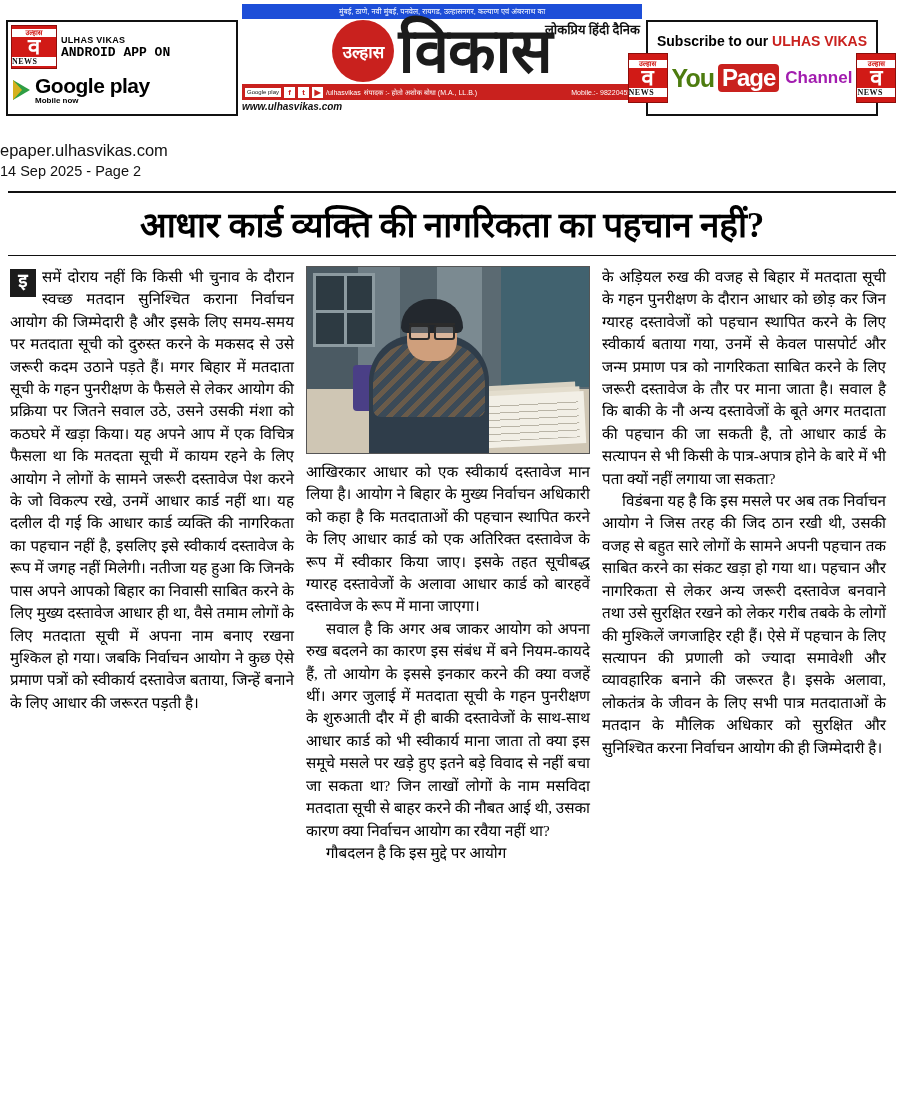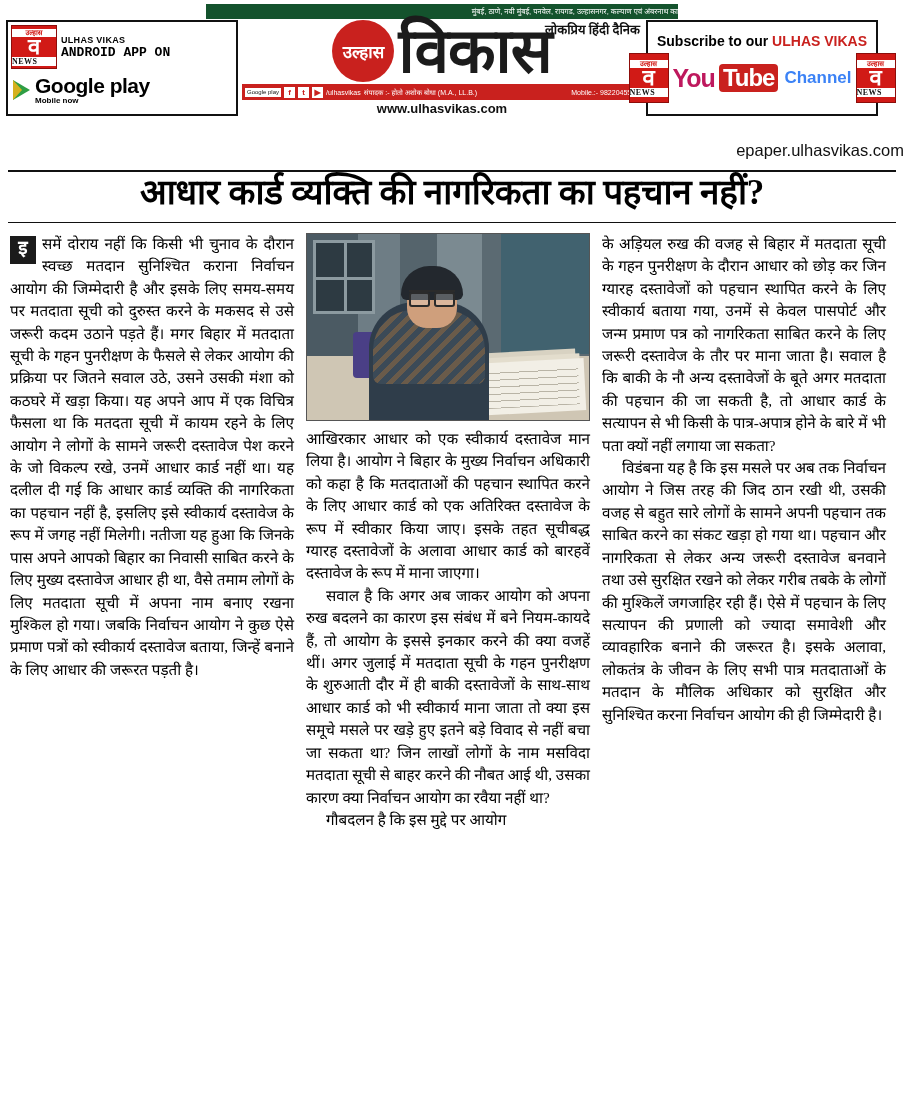--- a/index.html
+++ b/index.html
@@ -139,27 +139,27 @@
 
   
   .center-logo {
     width: 400px;
     position: relative;
     display: flex;
     flex-direction: column;
     align-items: center;
   }
   .top-red-strip {
-    width: 472px;
+    width: 400px;
     height: 15px;
-    background: #14532d;
+    background: #1d4ed8;
     color: #fff;
     font-family: "Liberation Sans", sans-serif;
     font-size: 7.5px;
-    text-align: right;
+    text-align: center;
     line-height: 15px;
     overflow: hidden;
   }
   .logo-row {
     display: flex;
     align-items: center;
     justify-content: center;
     width: 400px;
     margin-top: 1px;
   }
@@ -232,26 +232,27 @@
     overflow: hidden;
   }
   .lb-red .lb-right {
     margin-left: auto;
     color: #fff;
     font-size: 7px;
     font-family: "Liberation Sans", sans-serif;
     white-space: nowrap;
   }
   .lb-site {
-    text-align: center;
-    font-family: "Liberation Sans", sans-serif;
-    font-size: 13px;
+    text-align: left;
+    font-family: "Liberation Sans", sans-serif;
+    font-size: 10px;
     font-weight: bold;
     color: #111;
     margin-top: 1px;
+    font-style: italic;
   }
 
   
   .yt-box {
     width: 232px;
     height: 96px;
     border: 2px solid #111;
     background: #fff;
     display: flex;
     flex-direction: column;
@@ -278,44 +279,44 @@
   .yt-badge-left, .yt-badge-right {
     width: 42px;
     display: flex;
     flex-direction: column;
     align-items: center;
   }
   .yt-you {
     font-family: "Liberation Sans", sans-serif;
     font-size: 25px;
     font-weight: bold;
-    color: #be185d;
+    color: #4d7c0f;
     letter-spacing: -1px;
   }
   .yt-tube {
     background: #c9211e;
     color: #fff;
     font-family: "Liberation Sans", sans-serif;
     font-size: 24px;
     font-weight: bold;
     padding: 0 4px;
     border-radius: 4px;
     letter-spacing: -1px;
   }
   .yt-channel {
     font-family: "Liberation Sans", sans-serif;
     font-size: 17px;
     font-weight: bold;
-    color: #3b82f6;
+    color: #a21caf;
     margin-left: 2px;
   }
 
   
   .epaper-caption {
-    text-align: right;
+    text-align: left;
     font-family: "Liberation Sans", sans-serif;
     font-size: 16.5px;
     color: #111;
     line-height: 21px;
     margin-top: 2px;
   }
   .epaper-caption .line2 { font-size: 14.5px; }
 
   .rule {
     height: 2px;
@@ -323,21 +324,21 @@
     margin: 9px 8px 0 8px;
   }
 
   
   .headline {
     font-family: "Liberation Serif", serif;
     font-size: 35px;
     font-weight: bold;
     text-align: center;
     line-height: 42px;
-    margin: 0 10px 8px 10px;
+    margin: 12px 10px 8px 10px;
     letter-spacing: -.2px;
   }
   .rule2 {
     height: 1px;
     background: #111;
     margin: 4px 8px 0 8px;
   }
 
   
   .columns {
@@ -533,35 +534,36 @@
     </div>
     <div class="yt-row">
       <div class="yt-badge-left">
         <div class="uv-news-logo" style="width:40px;height:50px;">
           <div class="uv-hindi">उल्हास</div>
           <div class="uv-v">व</div>
           <div class="uv-news">NEWS</div>
         </div>
       </div>
       <span class="yt-you">You</span>
-      <span class="yt-tube">Tube</span>
+      <span class="yt-tube">Page</span>
       <span class="yt-channel">Channel</span>
       <div class="yt-badge-right">
         <div class="uv-news-logo" style="width:40px;height:50px;">
           <div class="uv-hindi">उल्हास</div>
           <div class="uv-v">व</div>
           <div class="uv-news">NEWS</div>
         </div>
       </div>
     </div>
   </div>
 </div>
 
 <div class="epaper-caption">
   <div>epaper.ulhasvikas.com</div>
+  <div class="line2">14 Sep 2025 - Page 2</div>
 </div>
 
 <div class="rule"></div>
 
 <div class="headline">आधार कार्ड व्यक्ति की नागरिकता का पहचान नहीं?</div>
 <div class="rule2"></div>
 
 <div class="columns">
 
   <div class="col">

